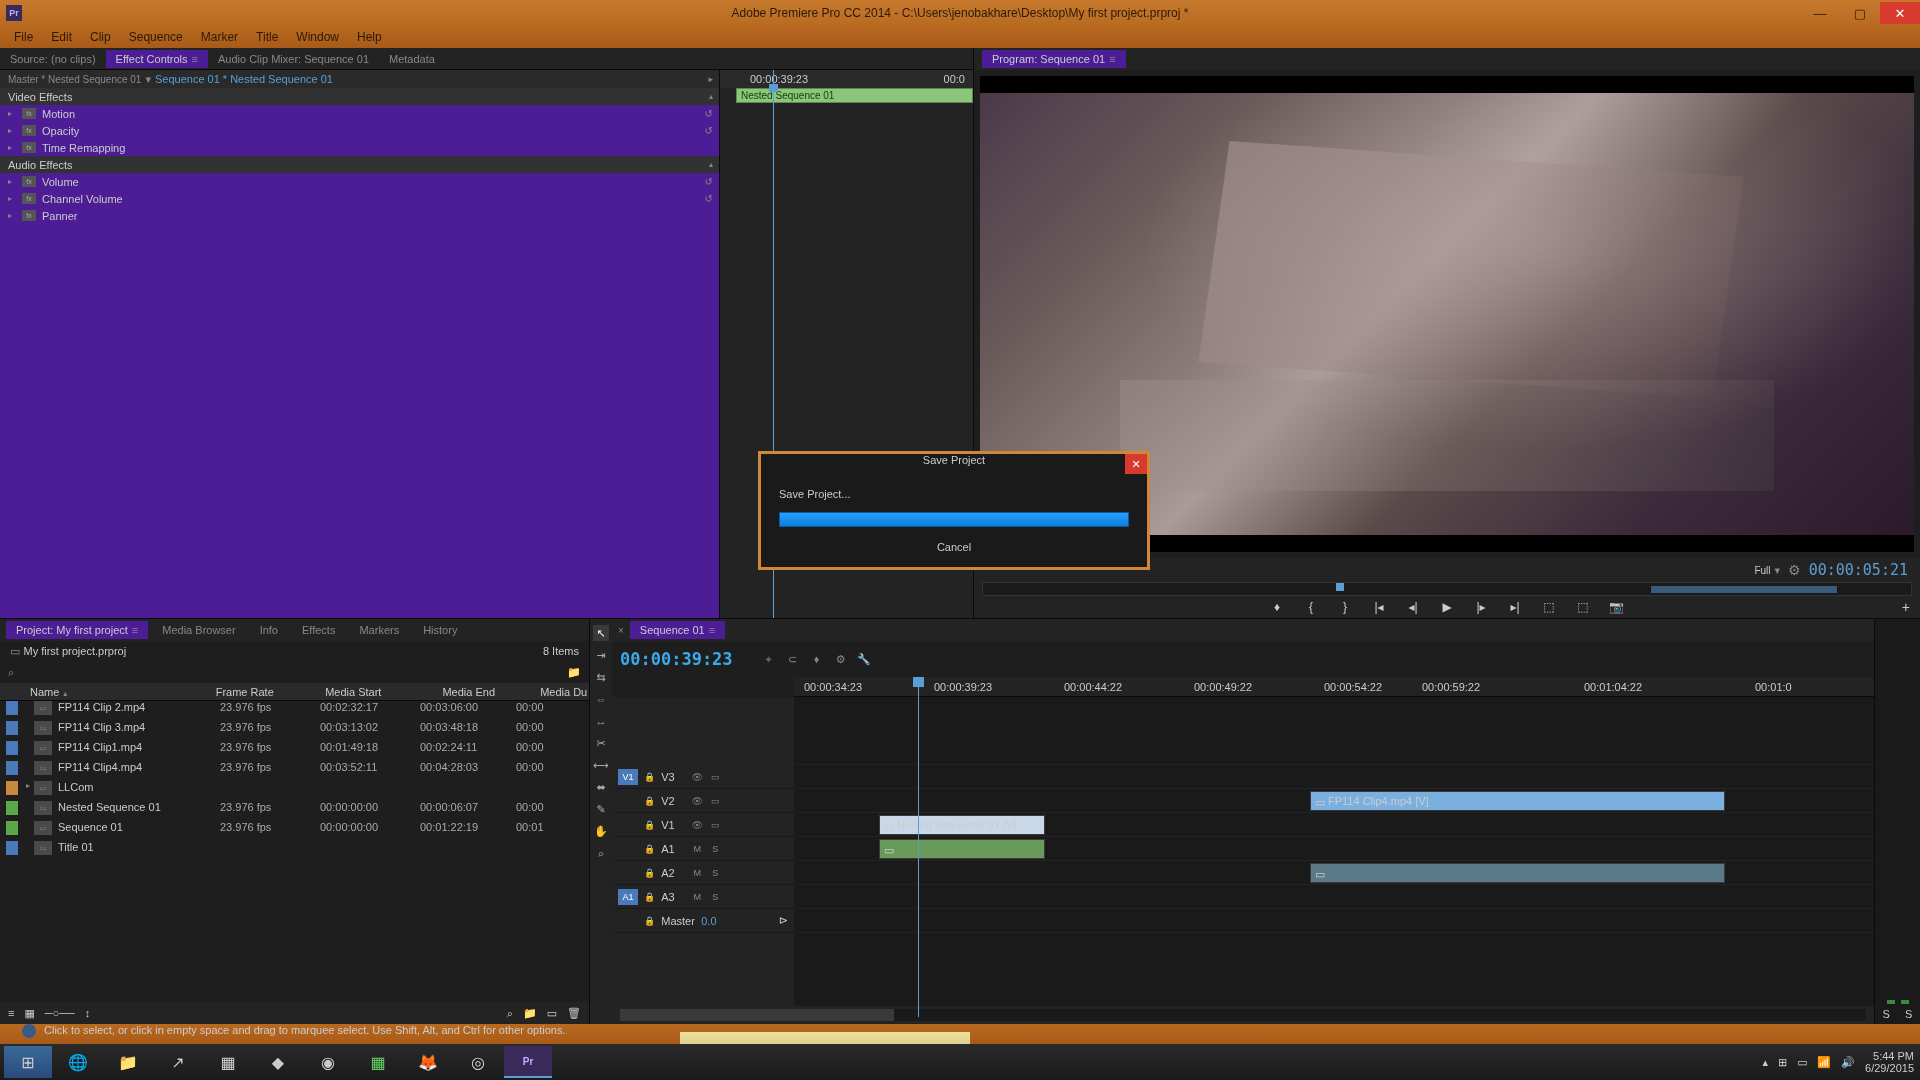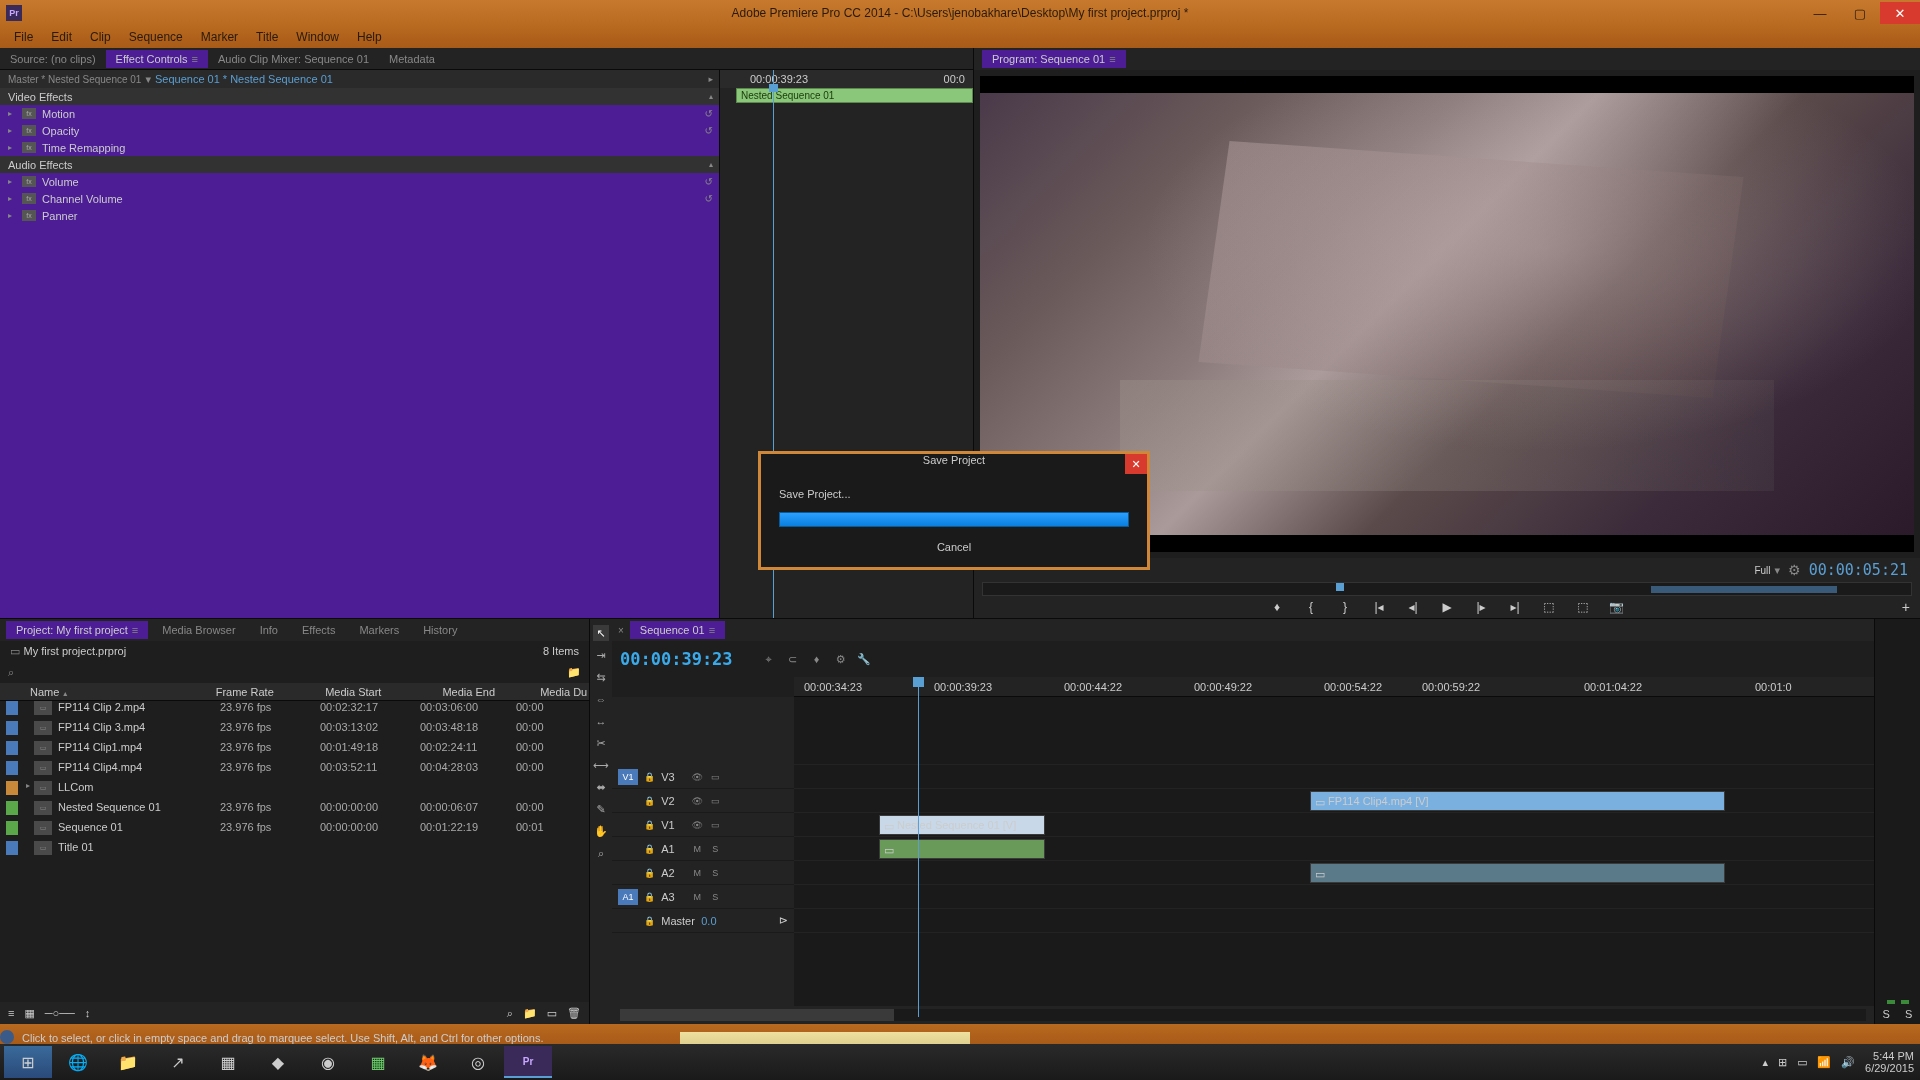--- a/index.html
+++ b/index.html
@@ -124,21 +124,21 @@
 .tl-clip.nested-v{background:#c8d8e8;color:#2a4a6a}
 .tl-clip.nested-a{background:#6a9a5a;color:#1a3a1a}
 .tl-clip.audio{background:#5a7a8a;color:#1a2a3a}
 .tl-clip-icon{width:10px;height:10px;margin-right:3px;display:inline-block}
 .tl-footer{height:18px;background:#232323;display:flex}
 .tl-scroll{flex:1;height:12px;background:#1a1a1a;margin:3px 8px;position:relative}
 .tl-scroll-thumb{position:absolute;left:0;width:22%;height:100%;background:#3a3a3a}
 .meters{width:46px;background:#1a1a1a;border-left:1px solid #0a0a0a;position:relative}
 .meter-bar{position:absolute;bottom:20px;width:8px;height:4px;background:#3a8a3a}
 .meter-labels{position:absolute;bottom:4px;width:100%;display:flex;justify-content:space-around;font-size:9px;color:#888}
-.statusbar{height:20px;background:linear-gradient(#b86a20,#a85a18);display:flex;align-items:flex-end;padding:0 0;color:#2a1a0a}
+.statusbar{height:20px;background:linear-gradient(#b86a20,#a85a18);display:flex;align-items:flex-start;padding:0 22px;color:#2a1a0a}
 .status-icon{width:14px;height:14px;background:#3a5a8a;border-radius:50%;margin-right:8px}
 .taskbar{height:36px;background:linear-gradient(#2a2a2a,#1a1a1a);display:flex;align-items:center;padding:0 4px;gap:2px;position:relative}
 .tb-btn{width:48px;height:32px;display:flex;align-items:center;justify-content:center;font-size:16px}
 .tb-start{background:linear-gradient(#3a6a9a,#2a4a7a)}
 .tb-active{background:#3a3a3a;border-bottom:2px solid #5a9fd4}
 .tb-preview{position:absolute;left:680px;bottom:36px;width:290px;height:12px;background:linear-gradient(#f0e0a0,#e0d090)}
 .tb-tray{position:absolute;right:6px;display:flex;align-items:center;gap:10px;color:#ccc;font-size:10px}
 .tb-clock{text-align:right;line-height:12px}
 </style>
 </head>

